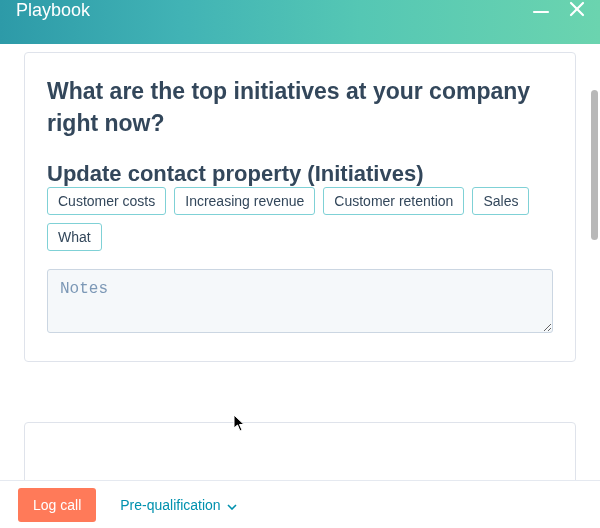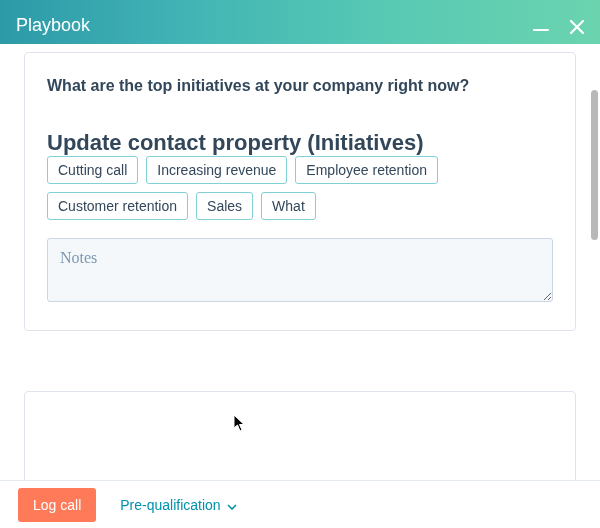--- a/index.html
+++ b/index.html
@@ -1,39 +1,39 @@
 <!DOCTYPE html>
 <html><head>
 <meta charset="utf-8">
 <style>
   * { box-sizing: border-box; margin: 0; padding: 0; }
   html, body { width: 600px; height: 528px; overflow: hidden; font-family: -apple-system, BlinkMacSystemFont, "Segoe UI", Helvetica, Arial, sans-serif; background: #fff; }
   .window { width: 600px; height: 528px; display: flex; flex-direction: column; position: relative; }
   .titlebar {
     height: 44px;
     background: linear-gradient(90deg, #2d9aa8 0%, #41b3b5 30%, #55c7b4 60%, #6bd4af 100%);
-    display: flex; align-items: flex-end; justify-content: space-between;
+    display: flex; align-items: flex-start; justify-content: space-between;
     padding: 0 14px 8px 16px; color: #fff;
   }
   .titlebar .title { font-size: 18px; font-weight: 400; }
   .titlebar .controls { display: flex; align-items: center; gap: 18px; }
   .titlebar .controls span { cursor: pointer; display: inline-flex; align-items: center; justify-content: center; }
   .content-area { flex: 1; overflow-y: auto; padding: 0 24px 18px 24px; position: relative; }
   .card { border: 1px solid #dfe3eb; border-radius: 4px; background: #fff; padding: 22px 22px 24px 22px; margin-top: 8px; }
-  .question { font-size: 16px; font-weight: 600; color: #33475b; line-height: 1.4; margin-bottom: 33px; }
+  .question { font-size: 23px; font-weight: 600; color: #33475b; line-height: 1.4; margin-bottom: 22px; }
   .section-title { font-size: 22px; font-weight: 700; color: #33475b; }
   .chips { display: flex; flex-wrap: wrap; gap: 8px; margin-bottom: 18px; }
   .chip {
     border: 1px solid #7fd1d6; background: #fff; color: #33475b;
     padding: 5px 10px; font-size: 14px; border-radius: 3px; cursor: pointer;
   }
   .notes {
     width: 100%; min-height: 64px; resize: vertical;
     border: 1px solid #cbd6e2; border-radius: 3px; background: #f5f8fa;
-    padding: 10px 12px; font-size: 16px; color: #33475b; font-family: Liberation Serif, serif;
+    padding: 10px 12px; font-size: 16px; color: #33475b; font-family: Liberation Mono, monospace;
   }
   .notes::placeholder { color: #7c98b6; }
   .card2 { border: 1px solid #dfe3eb; border-radius: 4px; background: #fff; padding: 22px; margin-top: 60px; height: 120px; }
   .card2 .hint { color: #33475b; font-size: 20px; font-weight: 600; opacity: 0.15; }
   .footer {
     height: 48px; border-top: 1px solid #e5e9f0; background: #fff;
     display: flex; align-items: center; gap: 24px; padding: 0 18px;
   }
   .btn-primary {
     background: #ff7a59; color: #fff; border: none; border-radius: 3px;
@@ -69,23 +69,22 @@
           </svg>
       </span>
     </div>
   </div>
 
   <div class="content-area">
     <div class="card">
       <div class="question">What are the top initiatives at your company right now?</div>
       <div class="section-title">Update contact property (Initiatives)</div>
       <div class="chips">
-        <button class="chip">Cutting call</button>
+        <button class="chip">Customer costs</button>
         <button class="chip">Increasing revenue</button>
-        <button class="chip">Employee retention</button>
         <button class="chip">Customer retention</button>
         <button class="chip">Sales</button>
         <button class="chip">What</button>
       </div>
       <textarea class="notes" placeholder="Notes" style=""></textarea>
     </div>
 
     <div class="card2">
       <div class="hint"></div>
     </div>

